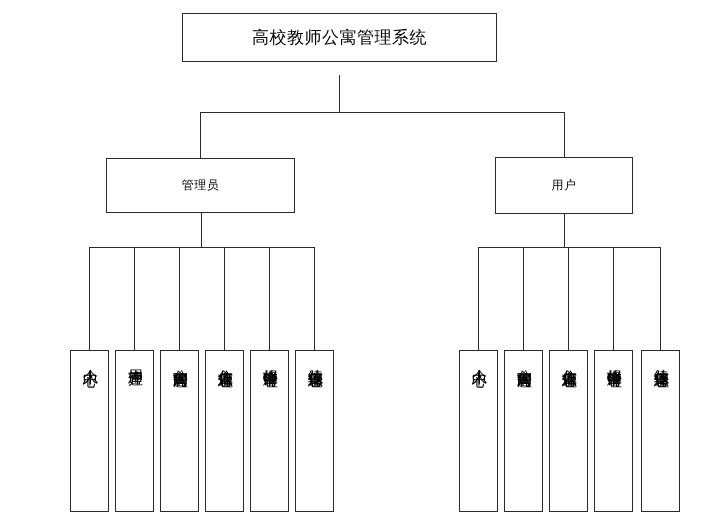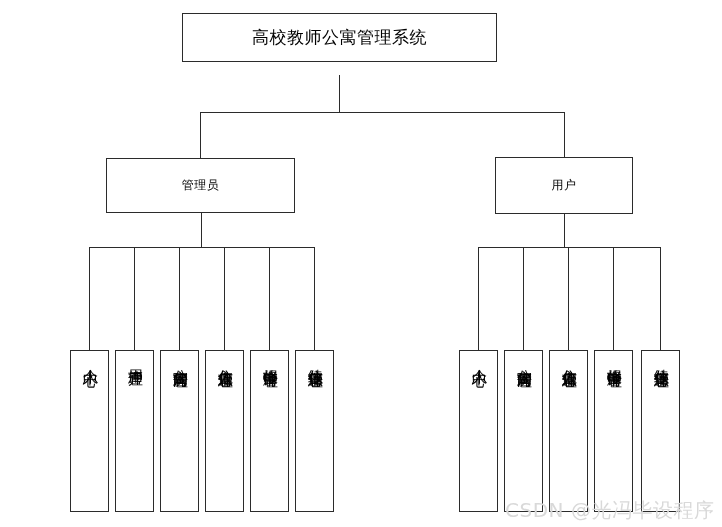--- a/index.html
+++ b/index.html
@@ -146,15 +146,14 @@
   <div class="node node-leaf" style="left:549px; top:350px; width:39px; height:162px;">
     <span class="vtext">入住信息管理</span>
   </div>
   <div class="node node-leaf" style="left:594px; top:350px; width:39px; height:162px;">
     <span class="vtext">报修申请管理</span>
   </div>
   <div class="node node-leaf" style="left:641px; top:350px; width:39px; height:162px;">
     <span class="vtext">续住信息管理</span>
   </div>
 
-  <div id="watermark" style="left:505px; top:497px;">CSDN @光冯毕设程序</div>
 
 </div>
 
 </body></html>

